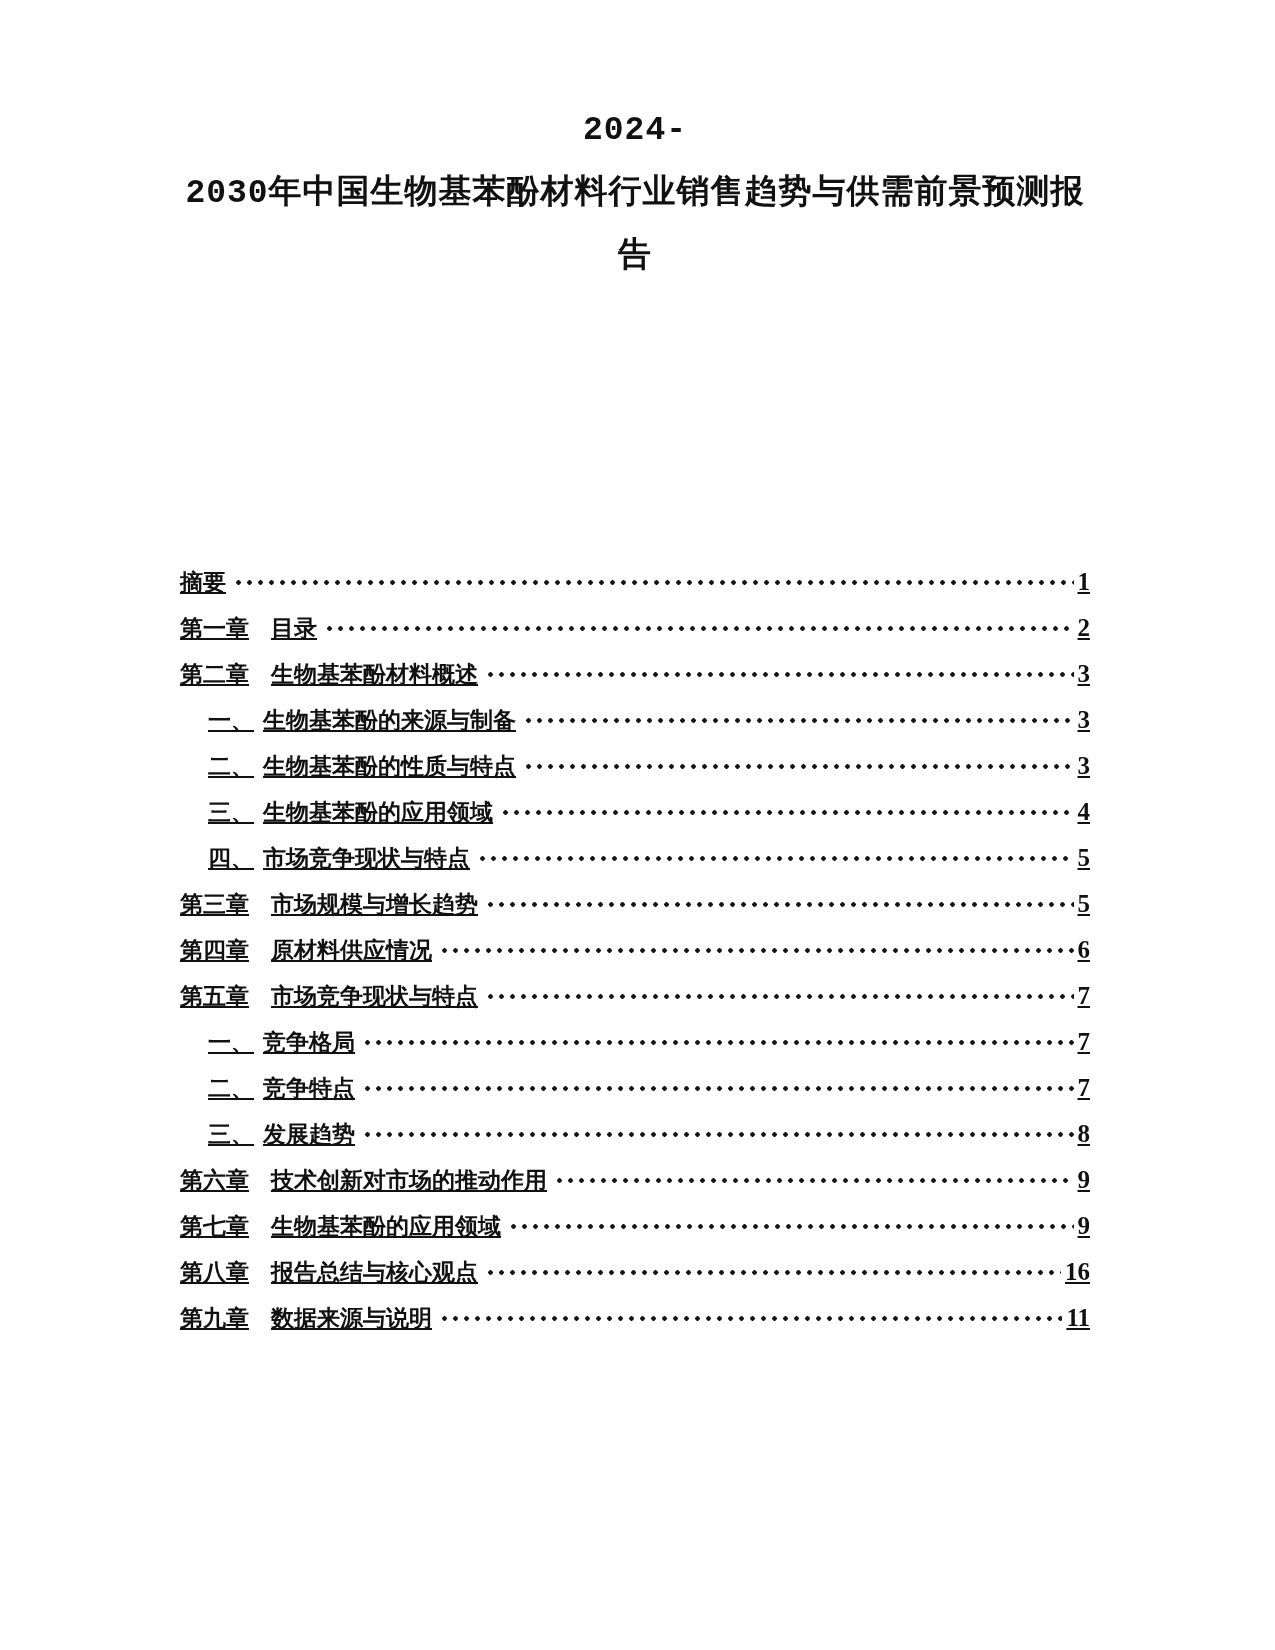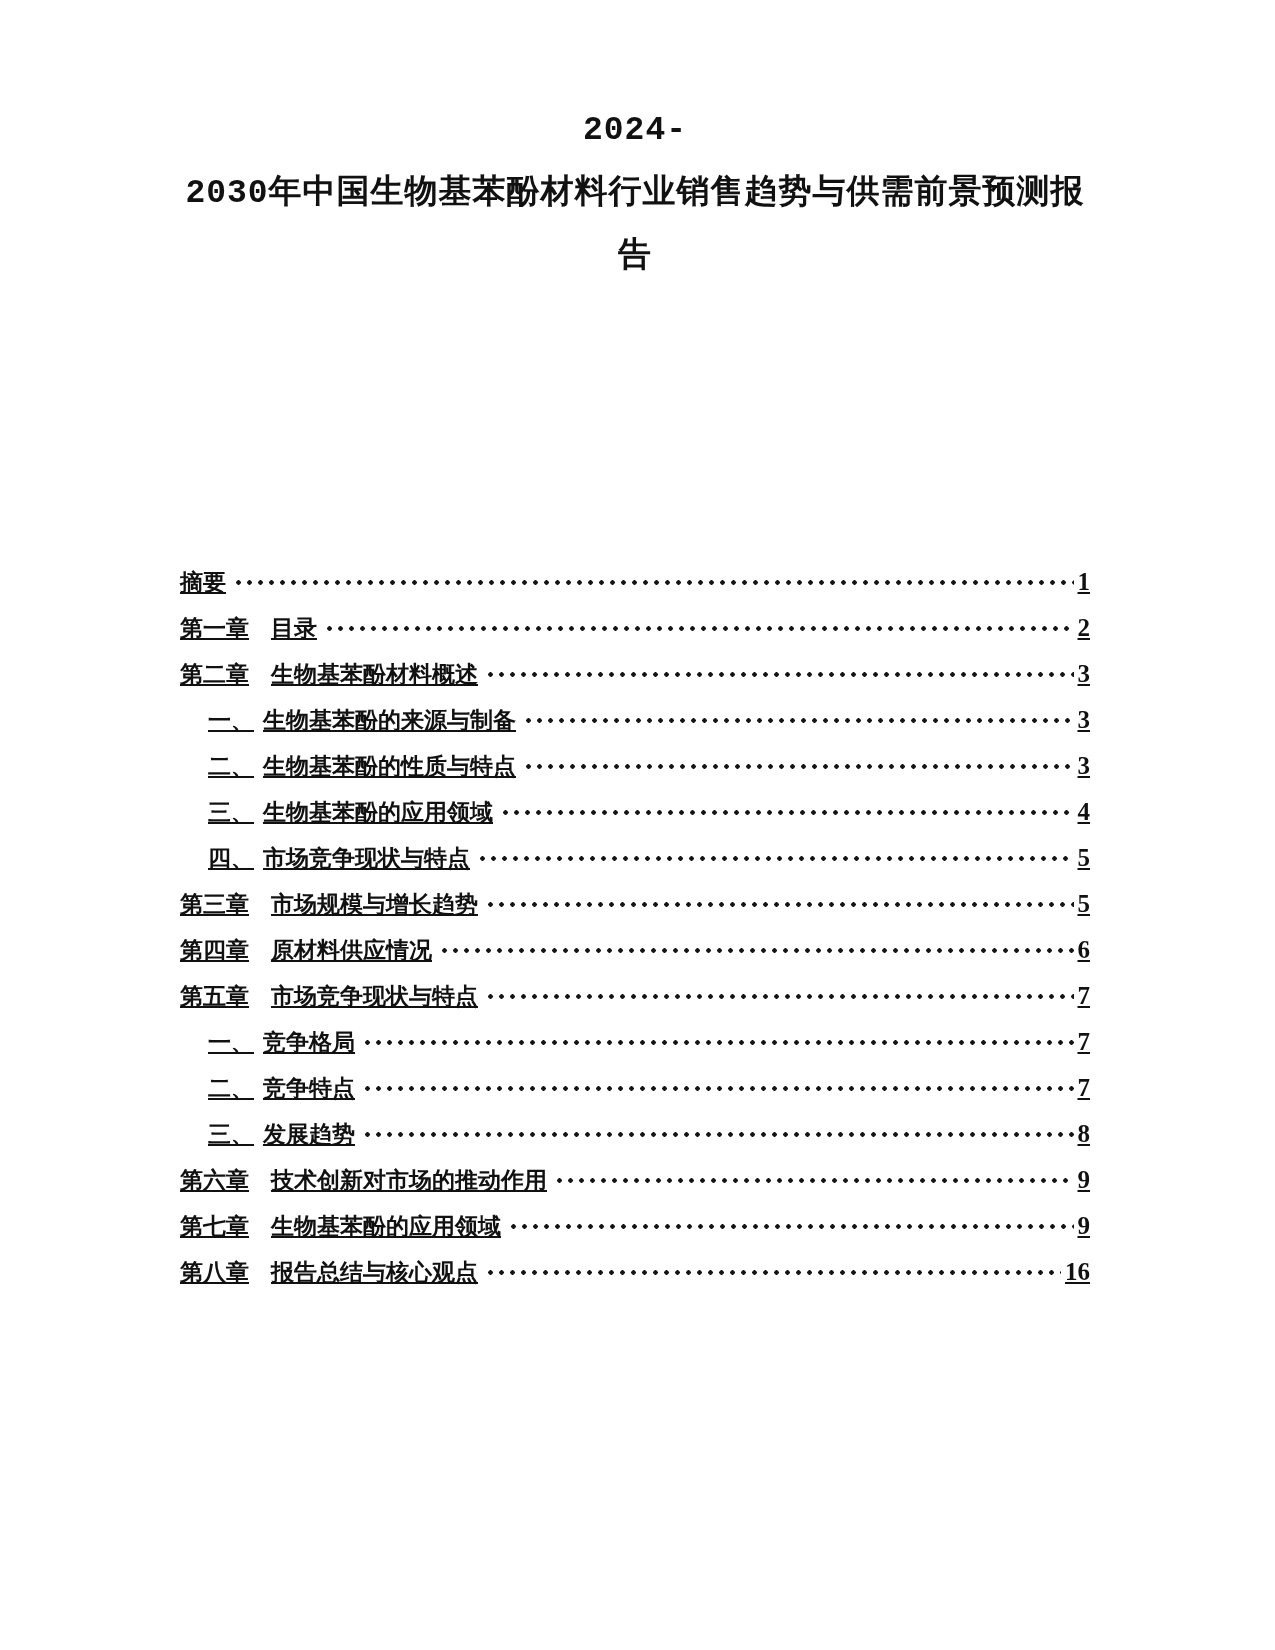--- a/index.html
+++ b/index.html
@@ -181,15 +181,21 @@
     <span class="pagenum">9</span>
   </div>
 
   <div class="toc-row">
     <span class="num num0">第八章</span>
     <span class="entry-title">报告总结与核心观点</span>
     <span class="leader"></span>
     <span class="pagenum">16</span>
   </div>
 
+  <div class="toc-row">
+    <span class="num num0">第九章</span>
+    <span class="entry-title">数据来源与说明</span>
+    <span class="leader"></span>
+    <span class="pagenum">11</span>
+  </div>
 </div>
 
 </div>
 
 </body></html>

